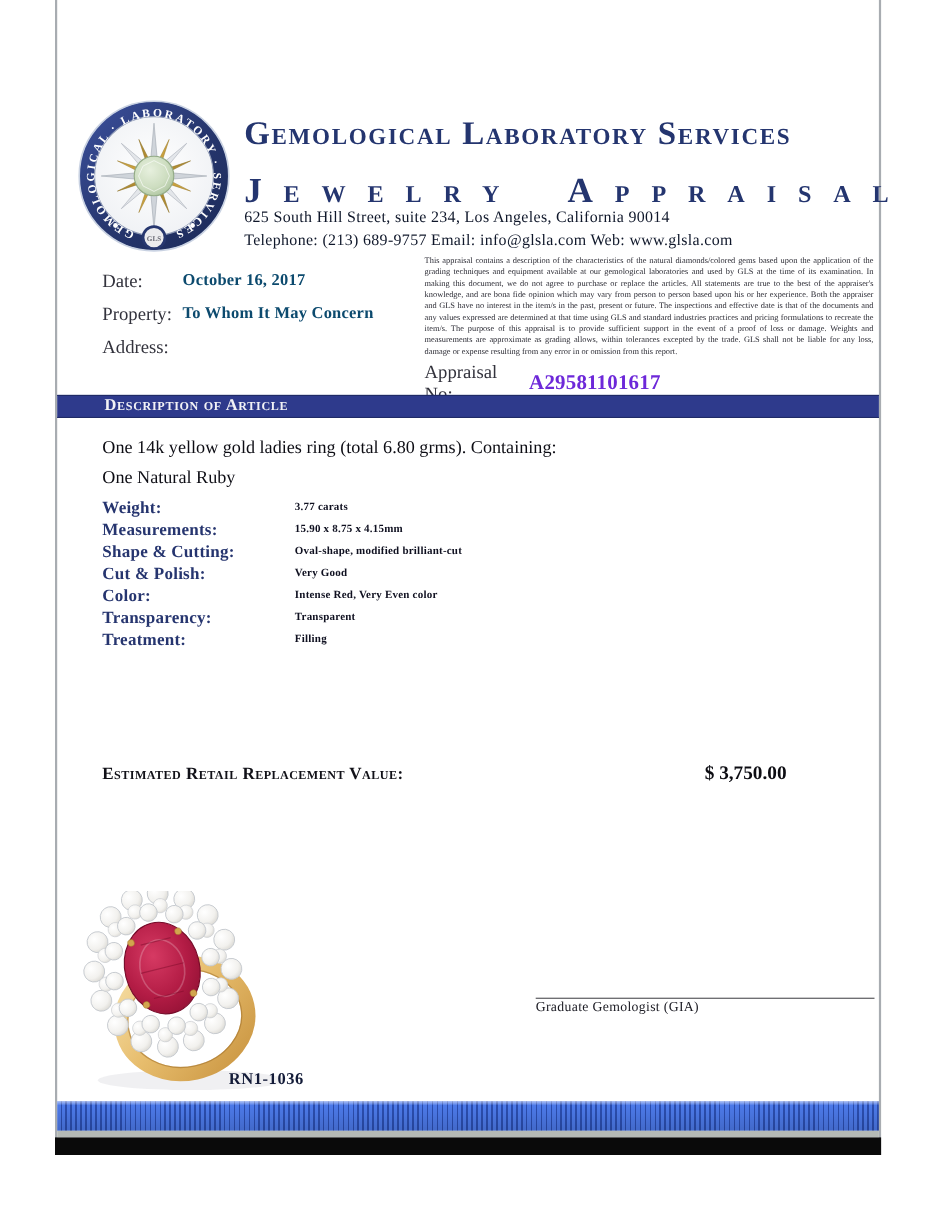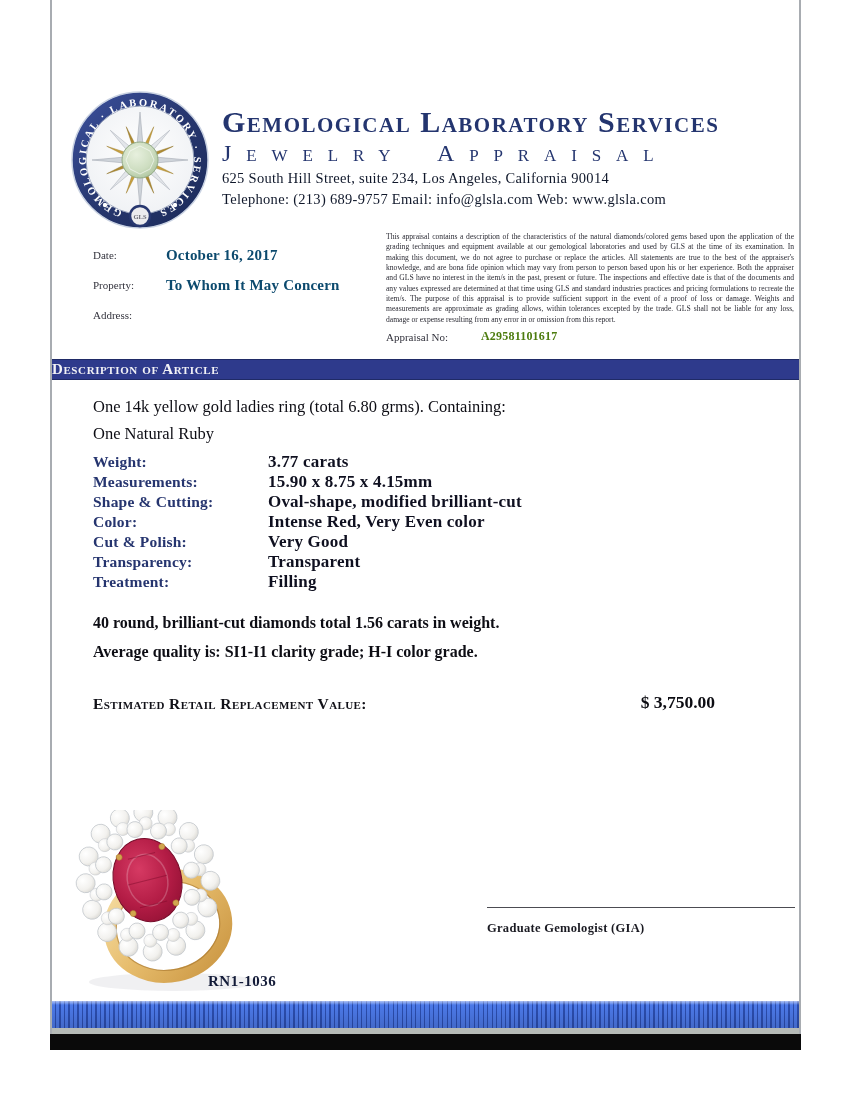--- a/index.html
+++ b/index.html
@@ -9,63 +9,63 @@
 
   
   .frame-line { position:absolute; top:0; width:2px; height:1050px; background:#a8acb1; }
   .frame-left  { left:50px; }
   .frame-right { left:799px; }
 
   
   .logo { position:absolute; left:70px; top:90px; width:140px; height:140px; }
   .header-text { position:absolute; left:222px; top:106px; width:585px; color:#24356f; }
   .org-name { font-variant:small-caps; font-weight:bold; font-size:30px; letter-spacing:1.5px; line-height:32px; white-space:nowrap; }
-  .doc-type { font-variant:small-caps; font-weight:normal; font-size:24px; letter-spacing:0.62em; word-spacing:0.5em; line-height:30px; white-space:nowrap; }
+  .doc-type { font-variant:small-caps; font-weight:bold; font-size:32px; letter-spacing:0.62em; word-spacing:0.5em; line-height:30px; white-space:nowrap;margin-top:20px; }
   .addr-line { font-size:14.5px; color:#0f172a; letter-spacing:0.3px; line-height:21px; font-weight:500; }
 
   
   .meta { position:absolute; left:93px; top:246px; width:285px; }
   .meta-row { display:flex; margin-bottom:11px; line-height:19px; }
-  .meta-label { width:73px; font-size:11px; color:#33333d; flex:none; }
+  .meta-label { width:73px; font-size:17px; color:#33333d; flex:none; }
   .meta-value { font-size:15px; font-weight:bold; color:#0c4a6e; letter-spacing:0.2px; }
 
   
   .disclaimer { position:absolute; left:386px; top:232px; width:408px; font-size:7.6px; line-height:1.36; text-align:justify; color:#2b2b34; }
   .appraisal-no { position:absolute; left:386px; top:329px; display:flex; align-items:center; }
   .appraisal-no .meta-label { width:95px; }
-  .appraisal-no .meta-value { font-size:12px; color:#4d7c0f; }
+  .appraisal-no .meta-value { font-size:19px; color:#6d28d9; }
 
   
   .desc-bar { position:absolute; left:52px; top:359px; width:747px; height:21px; background:#2e3a8c;
               border-top:1px solid #1f2a66; border-bottom:1px solid #1f2a66; }
-  .desc-bar span { display:block; font-variant:small-caps; font-weight:bold;
+  .desc-bar span { display:block; padding-left:43px; font-variant:small-caps; font-weight:bold;
                    font-size:15px; letter-spacing:0.6px; color:#f2f2f6; line-height:19px; }
 
   
   .intro { position:absolute; left:93px; top:393px; font-size:16.5px; font-weight:normal; color:#0d0d14; line-height:27px; }
 
   .specs { position:absolute; left:93px; top:452px; }
   .spec-row { display:flex; height:20px; line-height:20px; }
   .spec-label { width:175px; flex:none; font-size:15.5px; font-weight:bold; color:#26356f; letter-spacing:0.2px; }
-  .spec-value { font-size:17px; font-weight:bold; color:#0f1020; letter-spacing:0.2px; }
+  .spec-value { font-size:10px; font-weight:bold; color:#0f1020; letter-spacing:0.2px; }
 
   .diamonds { position:absolute; left:93px; top:608px; font-size:16px; font-weight:bold; color:#0d0d14; line-height:29px; }
 
   .valuation { position:absolute; left:93px; top:692px; width:622px; display:flex; justify-content:space-between; align-items:flex-end; }
   .valuation-label { font-variant:small-caps; font-weight:bold; font-size:15.5px; color:#111118; letter-spacing:0.4px; }
   .valuation-amount { font-weight:bold; font-size:17.5px; color:#0c0c12; }
 
   
   .photo { position:absolute; left:56px; top:810px; width:280px; height:192px; }
   .item-code { position:absolute; left:152px; top:163px; font-size:15px; font-weight:bold; color:#131b38; letter-spacing:0.5px; }
 
   
   .signature { position:absolute; left:487px; top:907px; width:308px; border-top:1.5px solid #4c4c52; }
   .sig-name { margin-top:7px; font-size:15.5px; font-weight:bold; color:#14141c; letter-spacing:0.4px; }
-  .sig-title { margin-top:13px; font-size:12.5px; font-weight:bold; color:#1a1a22; letter-spacing:0.3px; }
+  .sig-title { margin-top:0; font-size:12.5px; font-weight:normal; color:#1a1a22; letter-spacing:0.3px; }
 
   
   .ribbon { position:absolute; left:52px; top:1001px; width:747px; height:27px;
             background-image:
               linear-gradient(180deg, rgba(255,255,255,0.55) 0px, rgba(255,255,255,0) 4px, rgba(0,0,0,0.12) 25px),
               repeating-linear-gradient(90deg, #4c79e8 0px, #4c79e8 3px, #2b4dae 3px, #2b4dae 4.5px);
   }
   .gray-strip { position:absolute; left:52px; top:1028px; width:747px; height:6px; background:#b5bab6; }
   .black-bar  { position:absolute; left:50px; top:1034px; width:751px; height:16px; background:#0a0a0a; }
 </style>
@@ -182,41 +182,37 @@
     </div>
     <div class="spec-row">
       <span class="spec-label">Measurements:</span>
       <span class="spec-value">15.90 x 8.75 x 4.15mm</span>
     </div>
     <div class="spec-row">
       <span class="spec-label">Shape &amp; Cutting:</span>
       <span class="spec-value">Oval-shape, modified brilliant-cut</span>
     </div>
     <div class="spec-row">
+      <span class="spec-label">Cut  &amp;  Polish:</span>
+      <span class="spec-value">Very Good</span>
+    </div>
+    <div class="spec-row">
       <span class="spec-label">Color:</span>
       <span class="spec-value">Intense Red, Very Even color</span>
     </div>
     <div class="spec-row">
-      <span class="spec-label">Cut  &amp;  Polish:</span>
-      <span class="spec-value">Very Good</span>
-    </div>
-    <div class="spec-row">
       <span class="spec-label">Transparency:</span>
       <span class="spec-value">Transparent</span>
     </div>
     <div class="spec-row">
       <span class="spec-label">Treatment:</span>
       <span class="spec-value">Filling</span>
     </div>
   </div>
 
-  <div class="diamonds">
-    <div>40 round, brilliant-cut diamonds total 1.56 carats in weight.</div>
-    <div>Average quality is: SI1-I1 clarity grade; H-I color grade.</div>
-  </div>
 
   <div class="valuation">
     <span class="valuation-label">Estimated Retail Replacement Value:</span>
     <span class="valuation-amount">$ 3,750.00</span>
   </div>
 
   <div class="photo">
     <svg viewBox="0 0 280 192" width="280" height="192">
       <defs>
         <radialGradient id="dg" cx="38%" cy="32%" r="75%">

